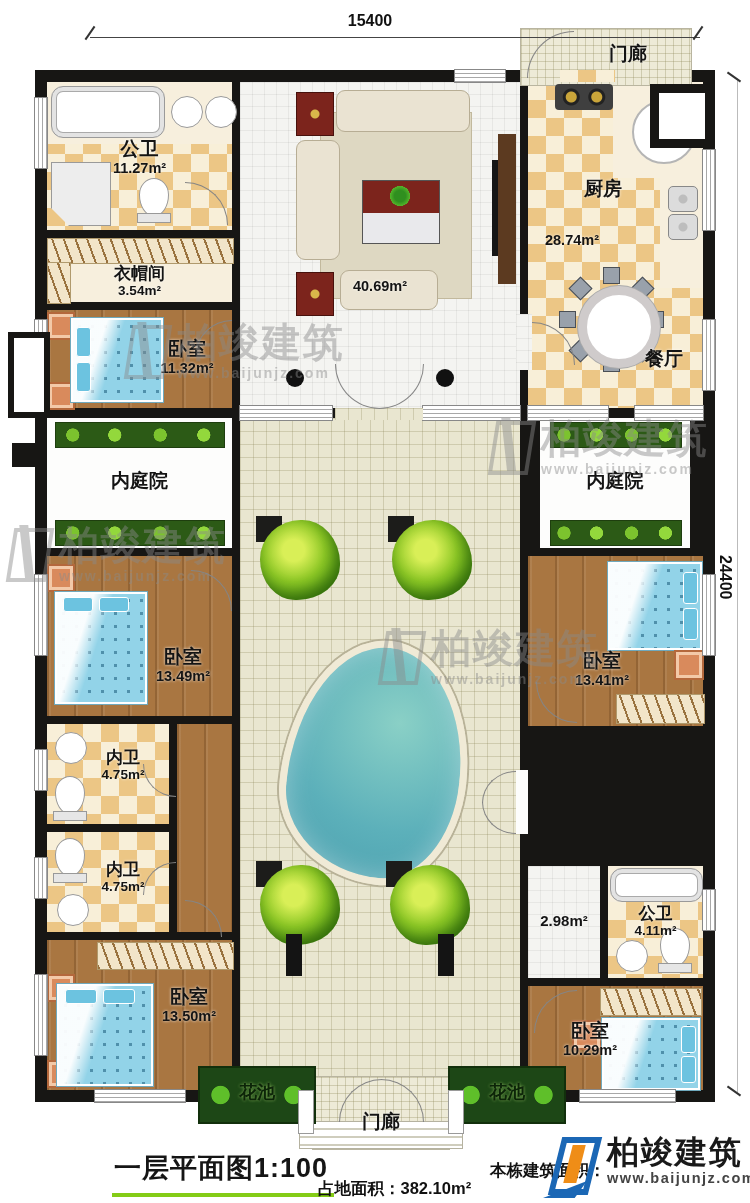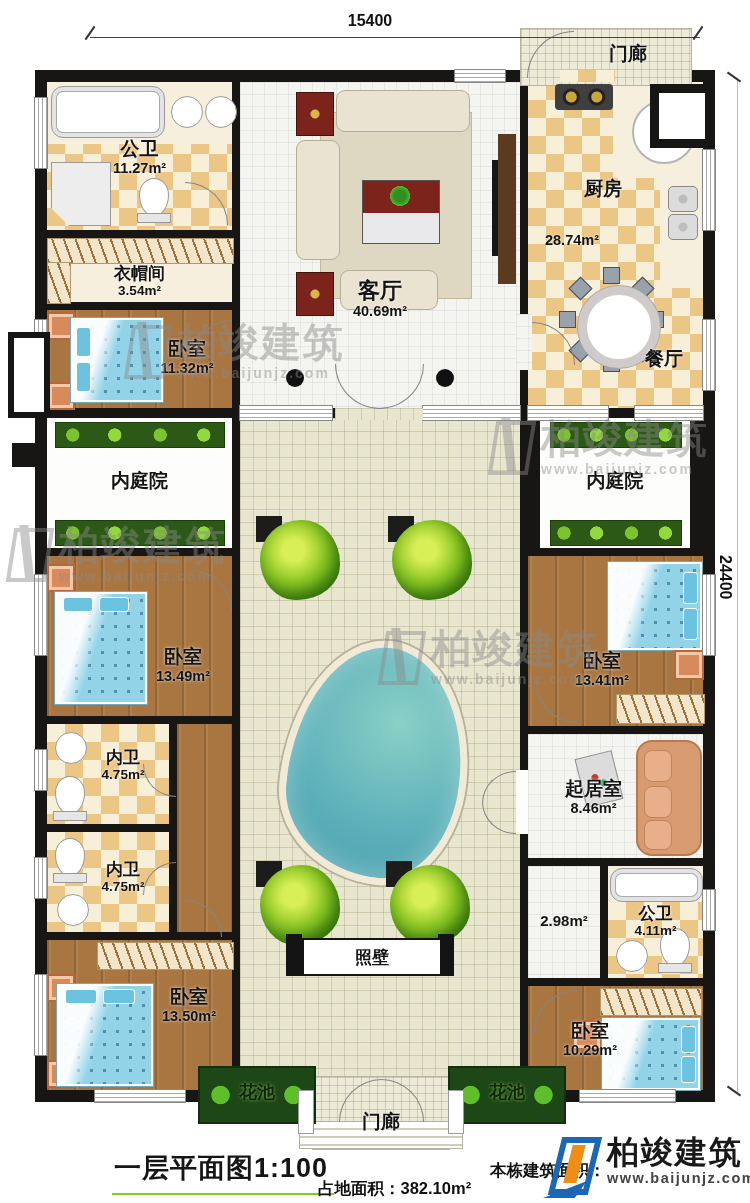--- a/index.html
+++ b/index.html
@@ -83,21 +83,21 @@
   .wm{position:absolute;z-index:40;display:flex;align-items:center;gap:9px;color:#8a8a8a;opacity:.45;pointer-events:none}
   .wm .wg{width:32px;height:46px;border:4px solid currentColor;transform:skewX(-9deg);position:relative;flex:0 0 auto}
   .wm .wg::after{content:"";position:absolute;left:8px;top:-7px;width:9px;height:56px;background:currentColor;transform:skewX(15deg)}
   .wm .wbrand{font-size:40px;font-weight:bold;letter-spacing:2px;line-height:1}
   .wm .wurl{font-size:14px;font-weight:bold;letter-spacing:2px;margin-top:3px}
   
   .dimtxt{font-size:16px;font-weight:bold;color:#111;z-index:45}
   .dimline{background:#444;z-index:44}
   .tick{width:16px;height:2px;background:#333;z-index:45}
   #f-title{position:absolute;left:112px;top:1150px;font-size:27px;font-weight:bold;letter-spacing:1px;
-    border-bottom:2px solid #84cc16;padding:0 6px 7px 2px;z-index:50}
+    border-bottom:4px solid #84cc16;padding:0 6px 7px 2px;z-index:50}
   .fline{position:absolute;font-size:16.5px;font-weight:bold;color:#111;z-index:50;white-space:nowrap}
   #logo{position:absolute;left:545px;top:1136px;display:flex;align-items:flex-start;gap:6px;z-index:55}
   .lg{position:relative;width:56px;height:62px;flex:0 0 auto}
   .lg .a{position:absolute;left:10px;top:1px;width:28px;height:46px;border:6px solid #1b67b5;transform:skewX(-14deg)}
   .lg .b{position:absolute;left:23px;top:9px;width:13px;height:38px;background:#ef8d17;transform:skewX(-14deg)}
   .lg .c{position:absolute;left:-2px;bottom:0;width:44px;height:17px;background:#1b67b5;clip-path:polygon(0 100%,100% 0,72% 100%)}
   #logo .brand{font-size:32px;font-weight:bold;letter-spacing:2px;color:#191919;line-height:1.05}
   #logo .url{font-size:14.5px;font-weight:bold;letter-spacing:1.5px;color:#444}
   .steps{position:absolute;left:-14px;right:-14px;bottom:0;height:26px;border:1px solid #b5b2a0;
     background:repeating-linear-gradient(180deg,#ffffff 0 6px,#cfcdbd 6px 8px)}
@@ -237,21 +237,20 @@
       <div class="abs redside" style="left:56px;top:10px;width:36px;height:42px"></div>
       <div class="abs redside" style="left:56px;top:190px;width:36px;height:42px"></div>
       <div class="abs sofa" style="left:96px;top:8px;width:132px;height:40px"></div>
       <div class="abs sofa" style="left:56px;top:58px;width:42px;height:118px"></div>
       <div class="abs sofa" style="left:100px;top:188px;width:96px;height:38px"></div>
       <div class="abs ctable" style="left:122px;top:98px;width:76px;height:62px"></div>
       <div class="abs plant" style="left:150px;top:104px;width:20px;height:20px"></div>
       <div class="abs tvcab" style="left:258px;top:52px;width:18px;height:150px"></div>
       <div class="abs tv" style="left:252px;top:78px;width:6px;height:96px"></div>
       <div class="rlabel big" style="left:0;right:0;top:196px">
-        <span class="nm">客厅</span>
           <span class="ar">40.69m²</span>
         </div>
     </div>
 
     <div class="abs win winh" style="left:205px;top:336px;width:92px;height:14px"></div>
     <div class="abs win winh" style="left:388px;top:336px;width:97px;height:14px"></div>
     <div class="abs tilec" style="left:300px;top:338px;width:88px;height:12px;z-index:11"></div>
     <div class="arc bl" style="left:300px;top:294px;width:44px;height:44px"></div>
     <div class="arc br" style="left:344px;top:294px;width:44px;height:44px"></div>
     <div class="abs dot" style="left:251px;top:299px;width:18px;height:18px"></div>
@@ -262,23 +261,20 @@
       <div class="abs pad" style="left:148px;top:98px;width:26px;height:26px"></div>
       <div class="abs pad" style="left:16px;top:443px;width:26px;height:26px"></div>
       <div class="abs pad" style="left:146px;top:443px;width:26px;height:26px"></div>
       <div class="abs tree" style="left:20px;top:102px;width:80px;height:80px"></div>
       <div class="abs tree" style="left:152px;top:102px;width:80px;height:80px"></div>
       <div class="abs tree" style="left:20px;top:447px;width:80px;height:80px"></div>
       <div class="abs tree" style="left:150px;top:447px;width:80px;height:80px"></div>
       <div class="abs pond" style="left:42px;top:222px;width:172px;height:230px"></div>
       <div class="abs zbcap" style="left:46px;top:516px;width:16px;height:42px"></div>
       <div class="abs zbcap" style="left:198px;top:516px;width:16px;height:42px"></div>
-      <div class="abs zb" style="left:62px;top:520px;width:136px;height:34px">
-        <span>照壁</span>
-        </div>
     </div>
 
     <div class="abs checker" style="left:493px;top:12px;width:175px;height:326px">
       <div class="abs cream" style="left:85px;top:0;width:90px;height:96px"></div>
       <div class="abs cream" style="left:132px;top:96px;width:43px;height:110px"></div>
       <div class="abs rtable" style="left:104px;top:18px;width:60px;height:60px"></div>
       <div class="abs stove" style="left:27px;top:2px;width:58px;height:26px"></div>
       <div class="abs ksink" style="left:140px;top:104px;width:28px;height:24px"></div>
       <div class="abs ksink" style="left:140px;top:132px;width:28px;height:24px"></div>
       <div class="rlabel" style="left:30px;top:96px;width:90px">
@@ -325,32 +321,20 @@
       </div>
       <div class="abs nstand" style="left:146px;top:94px;width:26px;height:26px"></div>
       <div class="abs ward" style="left:88px;top:138px;width:87px;height:28px"></div>
       <div class="rlabel" style="left:14px;top:94px;width:120px">
         <span class="nm">卧室</span>
           <span class="ar">13.41m²</span>
         </div>
       <div class="arc bl" style="left:8px;top:126px;width:40px;height:40px"></div>
     </div>
 
-    <div class="abs tilew" style="left:493px;top:664px;width:175px;height:124px">
-      <div class="abs qsofa" style="left:108px;top:6px;width:62px;height:112px">
-        <div class="cushion" style="left:6px;top:8px;width:26px;height:30px"></div>
-        <div class="cushion" style="left:6px;top:44px;width:26px;height:30px"></div>
-        <div class="cushion" style="left:6px;top:78px;width:26px;height:28px"></div>
-      </div>
-      <div class="abs paint" style="left:52px;top:20px;width:36px;height:48px"></div>
-      <div class="rlabel" style="left:8px;top:44px;width:115px">
-        <span class="nm">起居室</span>
-          <span class="ar">8.46m²</span>
-        </div>
-    </div>
 
     <div class="abs whitefl" style="left:481px;top:700px;width:12px;height:64px;z-index:11"></div>
     <div class="arc tl" style="left:447px;top:701px;width:33px;height:31px"></div>
     <div class="arc bl" style="left:447px;top:732px;width:33px;height:31px"></div>
 
     <div class="abs tilew" style="left:493px;top:796px;width:72px;height:112px">
       <div class="rlabel" style="left:0;right:0;top:46px">
         <span class="ar" style="font-size:15px">2.98m²</span>
         </div>
     </div>

